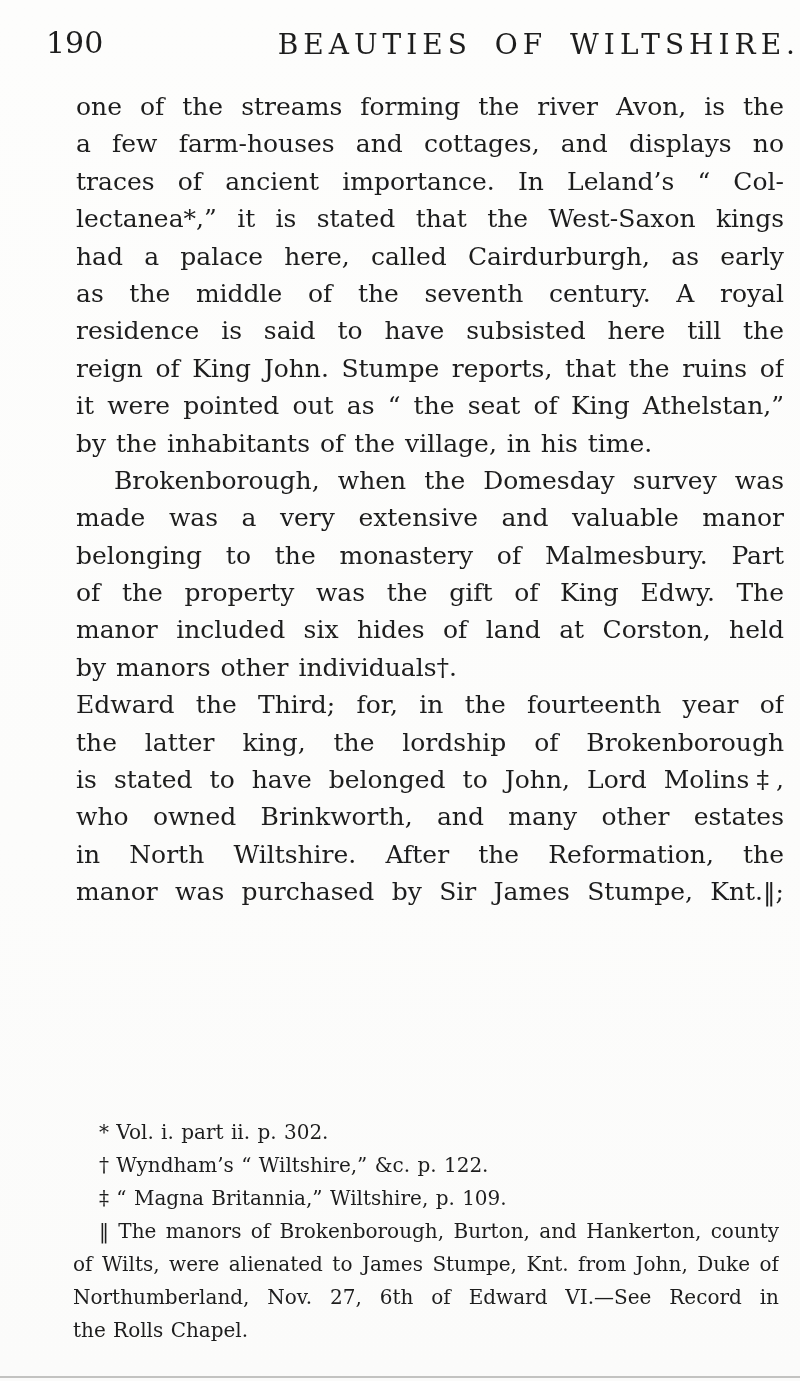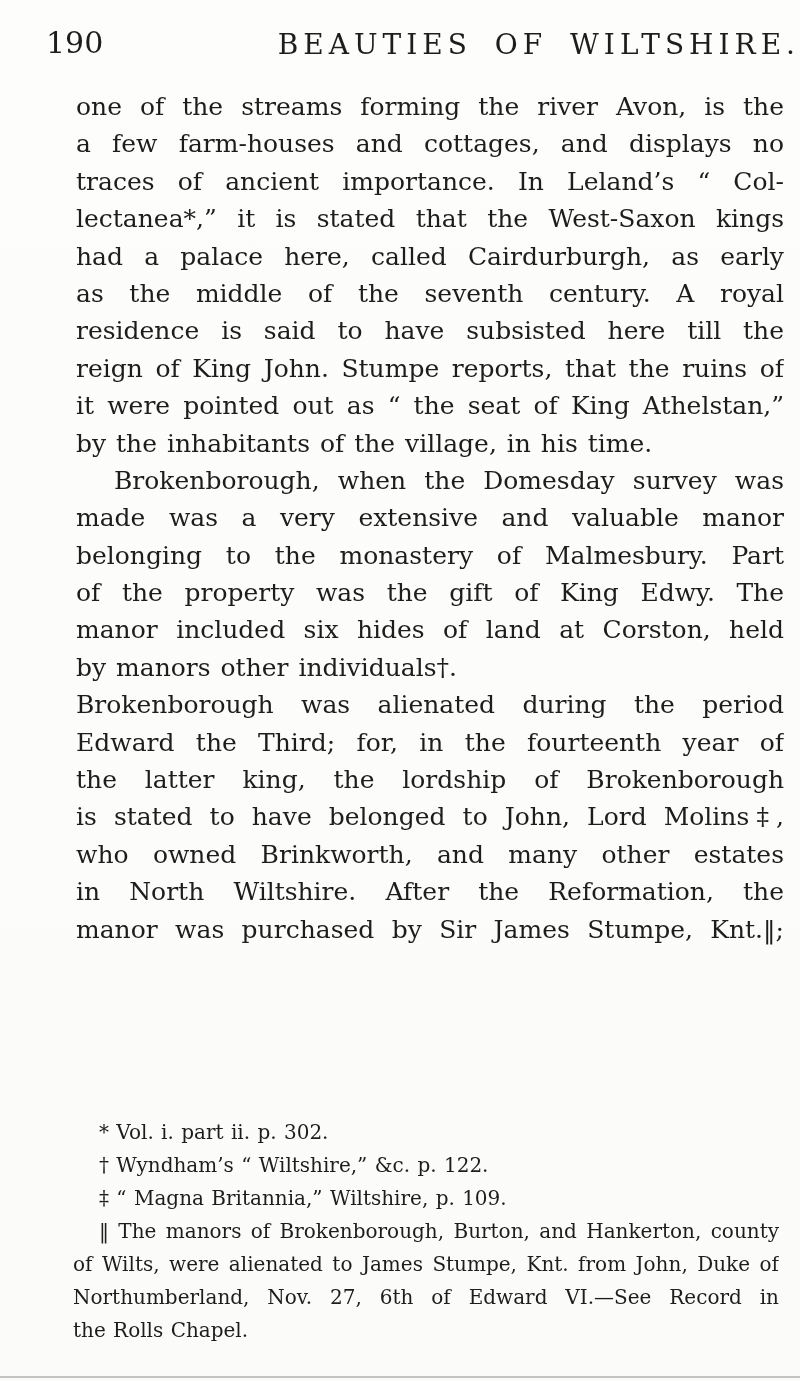--- a/index.html
+++ b/index.html
@@ -105,21 +105,20 @@
       <div class="line j"><span>residence is said to have subsisted here till the</span></div>
       <div class="line j"><span>reign of King John. Stumpe reports, that the ruins of</span></div>
       <div class="line j"><span>it were pointed out as “ the seat of King Athelstan,”</span></div>
       <div class="line"><span>by the inhabitants of the village, in his time.</span></div>
       <div class="line j indent-body"><span>Brokenborough, when the Domesday survey was</span></div>
       <div class="line j"><span>made was a very extensive and valuable manor</span></div>
       <div class="line j"><span>belonging to the monastery of Malmesbury. Part</span></div>
       <div class="line j"><span>of the property was the gift of King Edwy. The</span></div>
       <div class="line j"><span>manor included six hides of land at Corston, held</span></div>
       <div class="line"><span>by manors other individuals†.</span></div>
-      <div class="line j"><span>Brokenborough was alienated during the period</span></div>
       <div class="line j"><span>Edward the Third; for, in the fourteenth year of</span></div>
       <div class="line j"><span>the latter king, the lordship of Brokenborough</span></div>
       <div class="line j"><span>is stated to have belonged to John, Lord Molins‡,</span></div>
       <div class="line j"><span>who owned Brinkworth, and many other estates</span></div>
       <div class="line j"><span>in North Wiltshire. After the Reformation, the</span></div>
       <div class="line j"><span>manor was purchased by Sir James Stumpe, Knt.‖;</span></div>
     </main>
 
   <section class="footnotes" id="footnotes">
       <div class="line indent-note"><span>* Vol. i. part ii. p. 302.</span></div>

